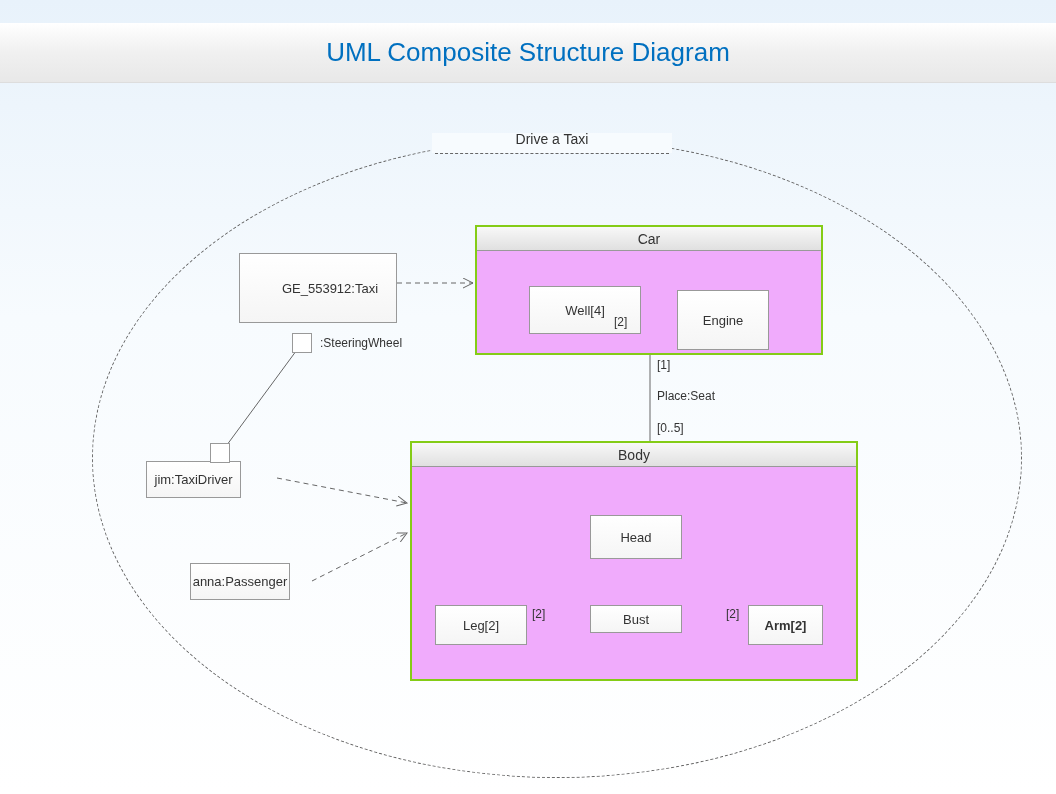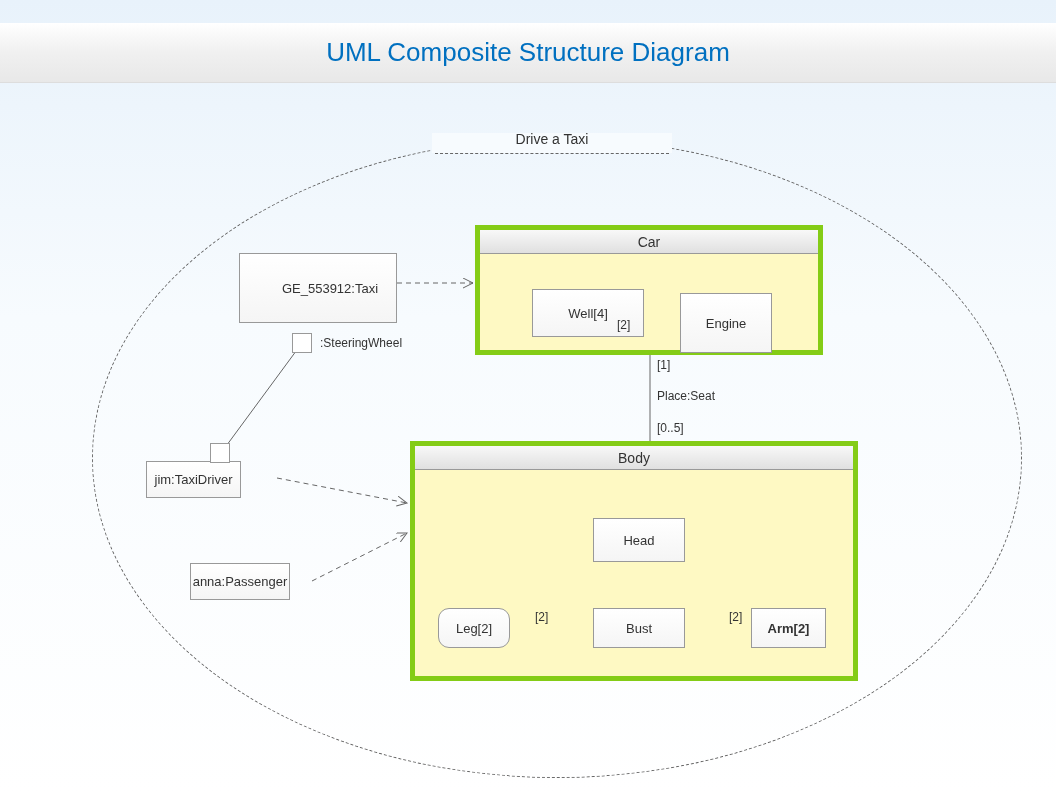--- a/index.html
+++ b/index.html
@@ -65,22 +65,22 @@
     background: linear-gradient(to bottom, #ffffff 0%, #f5f5f5 100%);
     border: 1px solid #999;
     font-size: 13px;
     display: flex;
     align-items: center;
     justify-content: center;
     color: #333;
   }
   .composite {
     position: absolute;
-    border: 5px solid #84cc16;
-    background: #fef9c3;
+    border: 2px solid #84cc16;
+    background: #f0abfc;
   }
   .composite-header {
     height: 24px;
     background: linear-gradient(to bottom, #f8f8f8 0%, #e0e0e0 100%);
     border-bottom: 1px solid #999;
     display: flex;
     align-items: center;
     justify-content: center;
     font-size: 14px;
     color: #333;
@@ -180,25 +180,25 @@
   <div class="lbl" style="left:625px; top:275px;">[1]</div>
   <div class="lbl" style="left:625px; top:306px;">Place:Seat</div>
   <div class="lbl" style="left:625px; top:338px;">[0..5]</div>
 
   <div class="composite" style="left:378px; top:358px; width:448px; height:240px;">
     <div class="composite-header">Body</div>
     <div class="composite-body">
       <div class="box" style="left:178px; top:48px; width:92px; height:44px;">
         <span>Head</span>
       </div>
-      <div class="box" style="left:23px; top:138px; width:72px; height:40px;border-radius:11px;">
+      <div class="box" style="left:23px; top:138px; width:92px; height:40px;">
         <span>Leg[2]</span>
       </div>
       <div class="lbl" style="left:120px; top:140px;">[2]</div>
-      <div class="box" style="left:178px; top:138px; width:92px; height:40px;">
+      <div class="box" style="left:178px; top:138px; width:92px; height:28px;">
         <span>Bust</span>
       </div>
       <div class="lbl" style="left:314px; top:140px;">[2]</div>
       <div class="box" style="left:336px; top:138px; width:75px; height:40px;font-weight:bold;">
         <span>Arm[2]</span>
       </div>
     </div>
   </div>
 
 </div>

